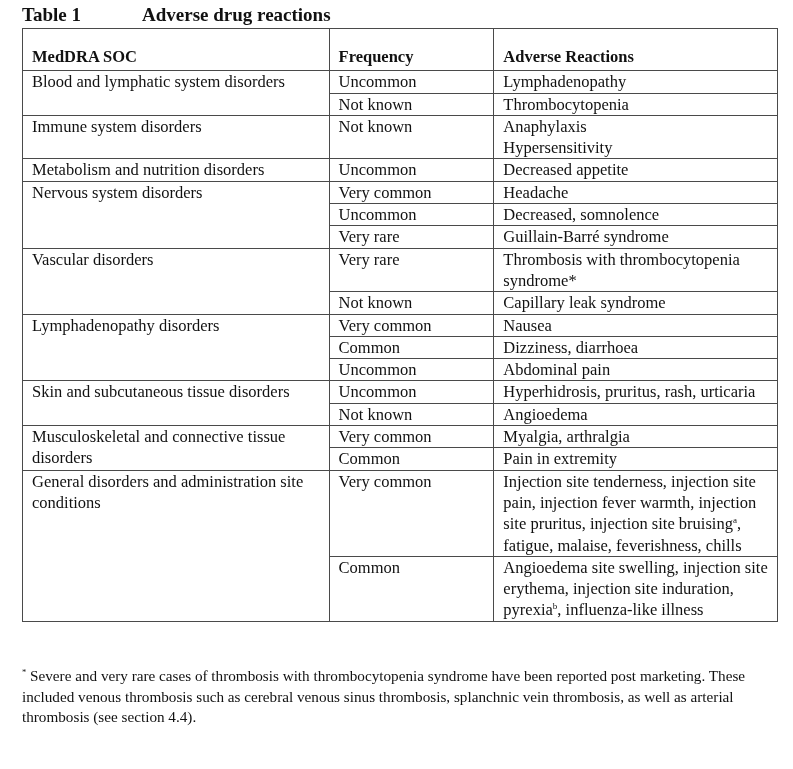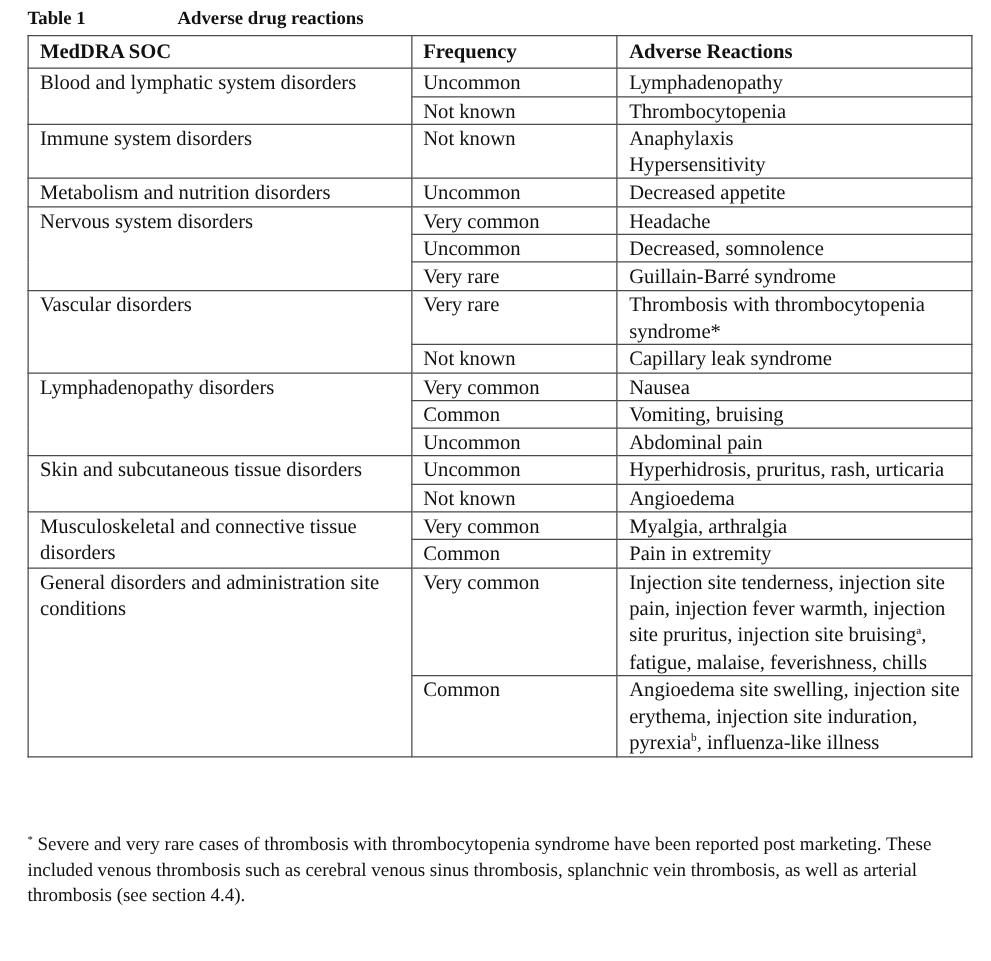--- a/index.html
+++ b/index.html
@@ -4,39 +4,39 @@
 <style>
   html, body { margin: 0; padding: 0; background: #ffffff; }
   body {
     width: 793px; height: 769px; overflow: hidden;
     font-family: "Liberation Serif", "DejaVu Serif", serif;
     color: #111111;
     position: relative;
   }
   .caption {
     position: absolute; left: 22px; top: 5px;
-    font-weight: bold; font-size: 15px; line-height: 20px;
+    font-weight: bold; font-size: 19px; line-height: 20px;
     white-space: nowrap;
   }
   .caption .num { display: inline-block; width: 120px; }
   table.adr {
     position: absolute; left: 22px; top: 28px;
     width: 756px;
     border-collapse: collapse;
     font-size: 16.5px;
     line-height: 21.3px;
   }
   table.adr td, table.adr th {
     border: 1px solid #4a4a4a;
     padding: 0 0 0 9px;
     vertical-align: top;
     text-align: left;
     font-weight: normal;
   }
-  table.adr th { font-weight: bold; padding-top: 1px; padding-bottom: 3px; margin-top: 48px; }
+  table.adr th { font-weight: bold; padding-top: 17px; padding-bottom: 3px; margin-top: 48px; }
   col.c1 { width: 307px; }
   col.c2 { width: 165px; }
   col.c3 { width: 284px; }
   sup { font-size: 9px; line-height: 0; vertical-align: 6px; }
   .notes {
     position: absolute; left: 22px; top: 666px; width: 770px;
     font-size: 15.2px; line-height: 20.5px;
   }
   .notes p { margin: 0; }
   .notes sup { font-size: 8.5px; vertical-align: 6px; }
@@ -109,21 +109,21 @@
       <td>Capillary leak syndrome</td>
     </tr>
 
     <tr>
       <td rowspan="3">Lymphadenopathy disorders</td>
       <td>Very common</td>
       <td>Nausea</td>
     </tr>
     <tr>
       <td>Common</td>
-      <td>Vomiting, bruising</td>
+      <td>Dizziness, diarrhoea</td>
     </tr>
     <tr>
       <td>Uncommon</td>
       <td>Abdominal pain</td>
     </tr>
 
     <tr>
       <td rowspan="2">Skin and subcutaneous tissue disorders</td>
       <td>Uncommon</td>
       <td>Hyperhidrosis, pruritus, rash, urticaria</td>

